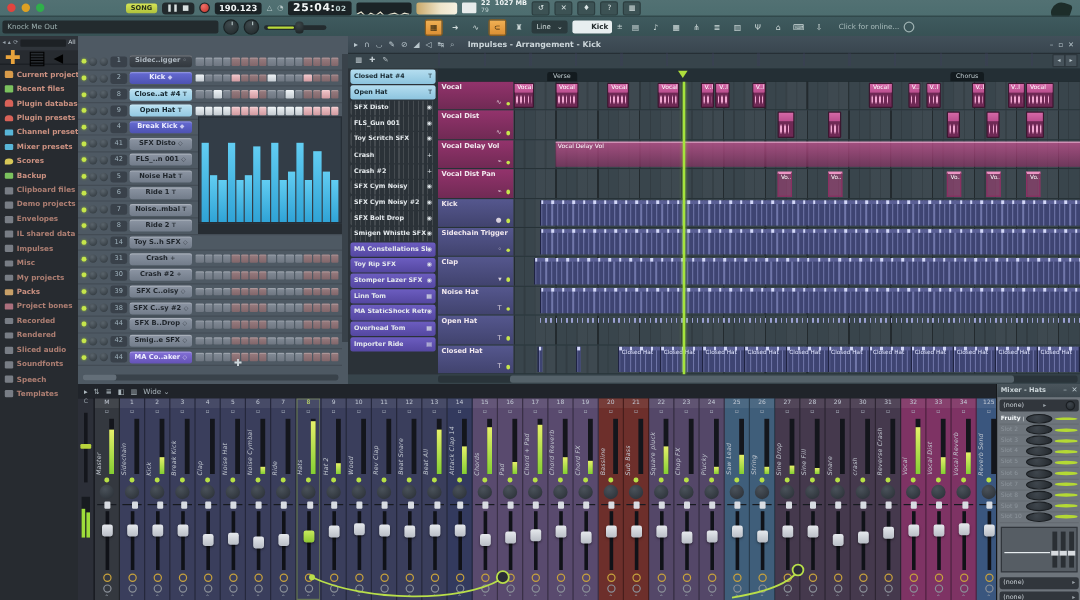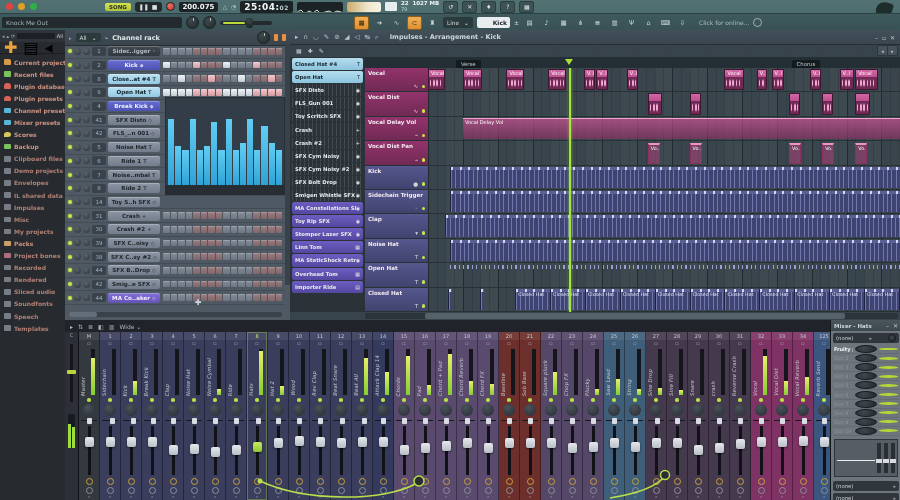--- a/index.html
+++ b/index.html
@@ -243,21 +243,21 @@
           <span></span>
           <span></span>
           <span></span>
         </span>
       <span class="badge">SONG</span>
       <span class="pill">
         <span class="picon">❚❚</span>
         <span class="picon">■</span>
       </span>
       <span class="rec"></span>
-      <span class="lcd" id="bpm">200.075</span>
+      <span class="lcd" id="bpm">190.123</span>
       <span class="picon" style="color:#b8c8c8">△</span>
       <span class="picon" style="color:#b8c8c8">◔</span>
       <span class="lcd" id="time"><span>25:04</span>:<small>02</small></span>
       <span id="scope">
         <svg width="46" height="10">
             <polyline points="0,5 4,3 8,7 12,4 16,6 20,3 24,7 28,5 32,4 36,6 40,4 44,5" fill="none" stroke="#e8e4d0" stroke-width="1"></polyline>
           </svg>
       </span>
       <span id="meterv"></span>
       <span id="miniw"></span>
@@ -433,32 +433,20 @@
         </div>
 
         <div class="bitem dim">
           <span class="bicon folder" style="background: rgb(138, 144, 152);"></span>
           <span>Templates</span>
         </div>
       </div>
   </div>
 
   <div class="abs" id="rack">
-    <div id="rack-tb">
-      <span class="mic" style="font-size:5px;color:#9aa4ad">▸</span>
-      <span class="sel-dd" style="height:9px">
-          <span>All</span>
-          <span>⌄</span>
-        </span>
-      <span class="mic" style="font-size:6px;color:#b9c6cc">⌁</span>
-      <span class="ttl">Channel rack</span>
-      <span style="margin-left:auto" class="knob"></span>
-      <span class="led"></span>
-      <span class="led"></span>
-    </div>
     <div id="chanlist">
 
         <div class="chrow ch-dark">
           <span class="chled"></span>
           <span class="chknob"></span>
           <span class="chknob"></span>
           <span class="chnum">1</span>
           <span class="chname">
             <span>Sidec..igger</span>
             <span class="cic">◦</span>

